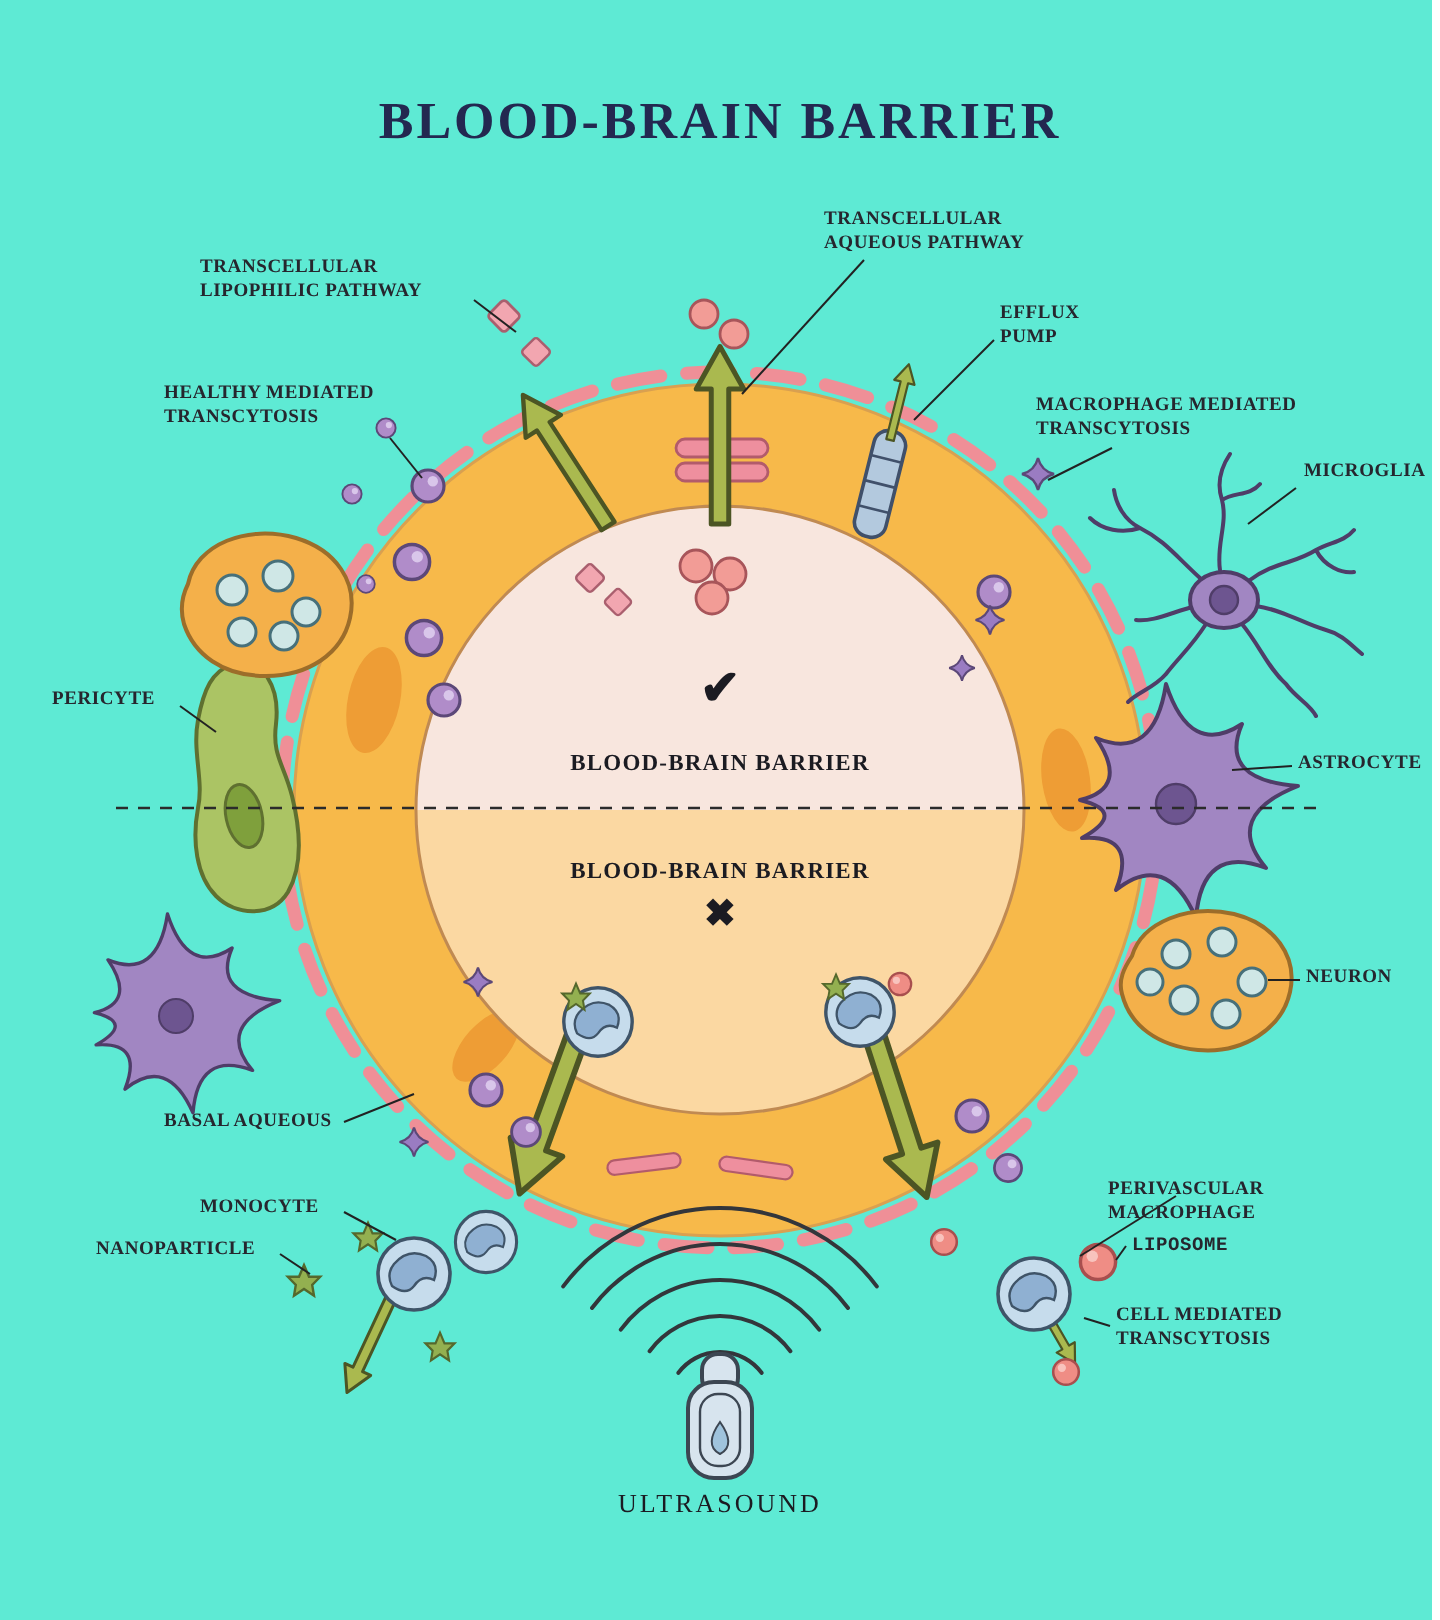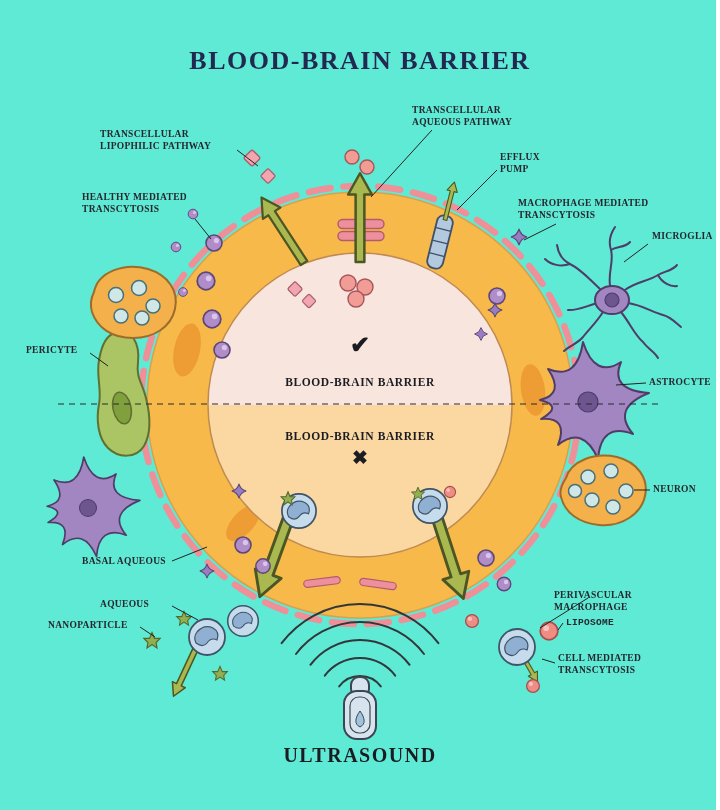--- a/index.html
+++ b/index.html
@@ -18,21 +18,21 @@
           font-size:26px; font-weight:bold; letter-spacing:1.5px; color:var(--title-ink); }
   .lbl{ position:absolute; font-size:9.5px; font-weight:bold; color:var(--label-ink);
         letter-spacing:0.3px; line-height:11.5px; }
   .lbl.al{ text-align:left; }
   .cmark{ position:absolute; left:0; width:720px; text-align:center; font-size:24px;
           font-weight:bold; color:#1b1b22; line-height:1; }
   .xmark{ font-size:19px; }
   .ctext{ position:absolute; left:0; width:720px; text-align:center; font-size:11.5px;
           font-weight:bold; letter-spacing:0.6px; color:#1b1b22; }
   .ultra{ position:absolute; top:744px; left:0; width:720px; text-align:center;
-          font-size:20px; font-weight:bold; letter-spacing:1.5px; color:#1b1b22; }
+          font-size:13px; font-weight:normal; letter-spacing:1.5px; color:#1b1b22; }
   
   .membrane{ stroke:var(--membrane-pink); }
   .ringfill{ fill:var(--ring-orange); }
   .ringpatch{ fill:var(--ring-orange-dark); }
   .lumen-top{ fill:var(--lumen-healthy); }
   .lumen-bottom{ fill:var(--lumen-diseased); }
   .arrow{ fill:var(--arrow-green); stroke:#4c5524; stroke-width:2; stroke-linejoin:round; }
   .vesicle{ fill:var(--vesicle-purple); stroke:#5c4878; stroke-width:1.6; }
   .sparkle{ fill:#9a7cc2; stroke:#5c4878; stroke-width:1.2; }
   .diam{ fill:#f2a6b0; stroke:#aa5f6e; stroke-width:1.4; }
@@ -274,21 +274,21 @@
 </div>
 <div class="lbl" style="left:518px;top:198px;width:140px;">
   <div>MACROPHAGE MEDIATED</div>
   <div>TRANSCYTOSIS</div>
 </div>
 <div class="lbl al" style="left:652px;top:231px;width:80px;">MICROGLIA</div>
 <div class="lbl" style="left:26px;top:345px;width:68px;">PERICYTE</div>
 <div class="lbl al" style="left:649px;top:377px;width:72px;">ASTROCYTE</div>
 <div class="lbl al" style="left:653px;top:484px;width:60px;">NEURON</div>
 <div class="lbl" style="left:82px;top:556px;width:92px;">BASAL AQUEOUS</div>
-<div class="lbl" style="left:100px;top:599px;width:74px;">AQUEOUS</div>
+<div class="lbl" style="left:100px;top:599px;width:74px;">MONOCYTE</div>
 <div class="lbl" style="left:48px;top:620px;width:94px;">NANOPARTICLE</div>
 <div class="lbl" style="left:554px;top:570px;width:104px;margin-top:20px;">
   <div>PERIVASCULAR</div>
   <div>MACROPHAGE</div>
 </div>
 <div class="lbl al" style="left:566px;top:617px;width:70px;font-family:Liberation Mono, monospace;">LIPOSOME</div>
 <div class="lbl" style="left:558px;top:653px;width:108px;">
   <div>CELL MEDIATED</div>
   <div>TRANSCYTOSIS</div>
 </div>

